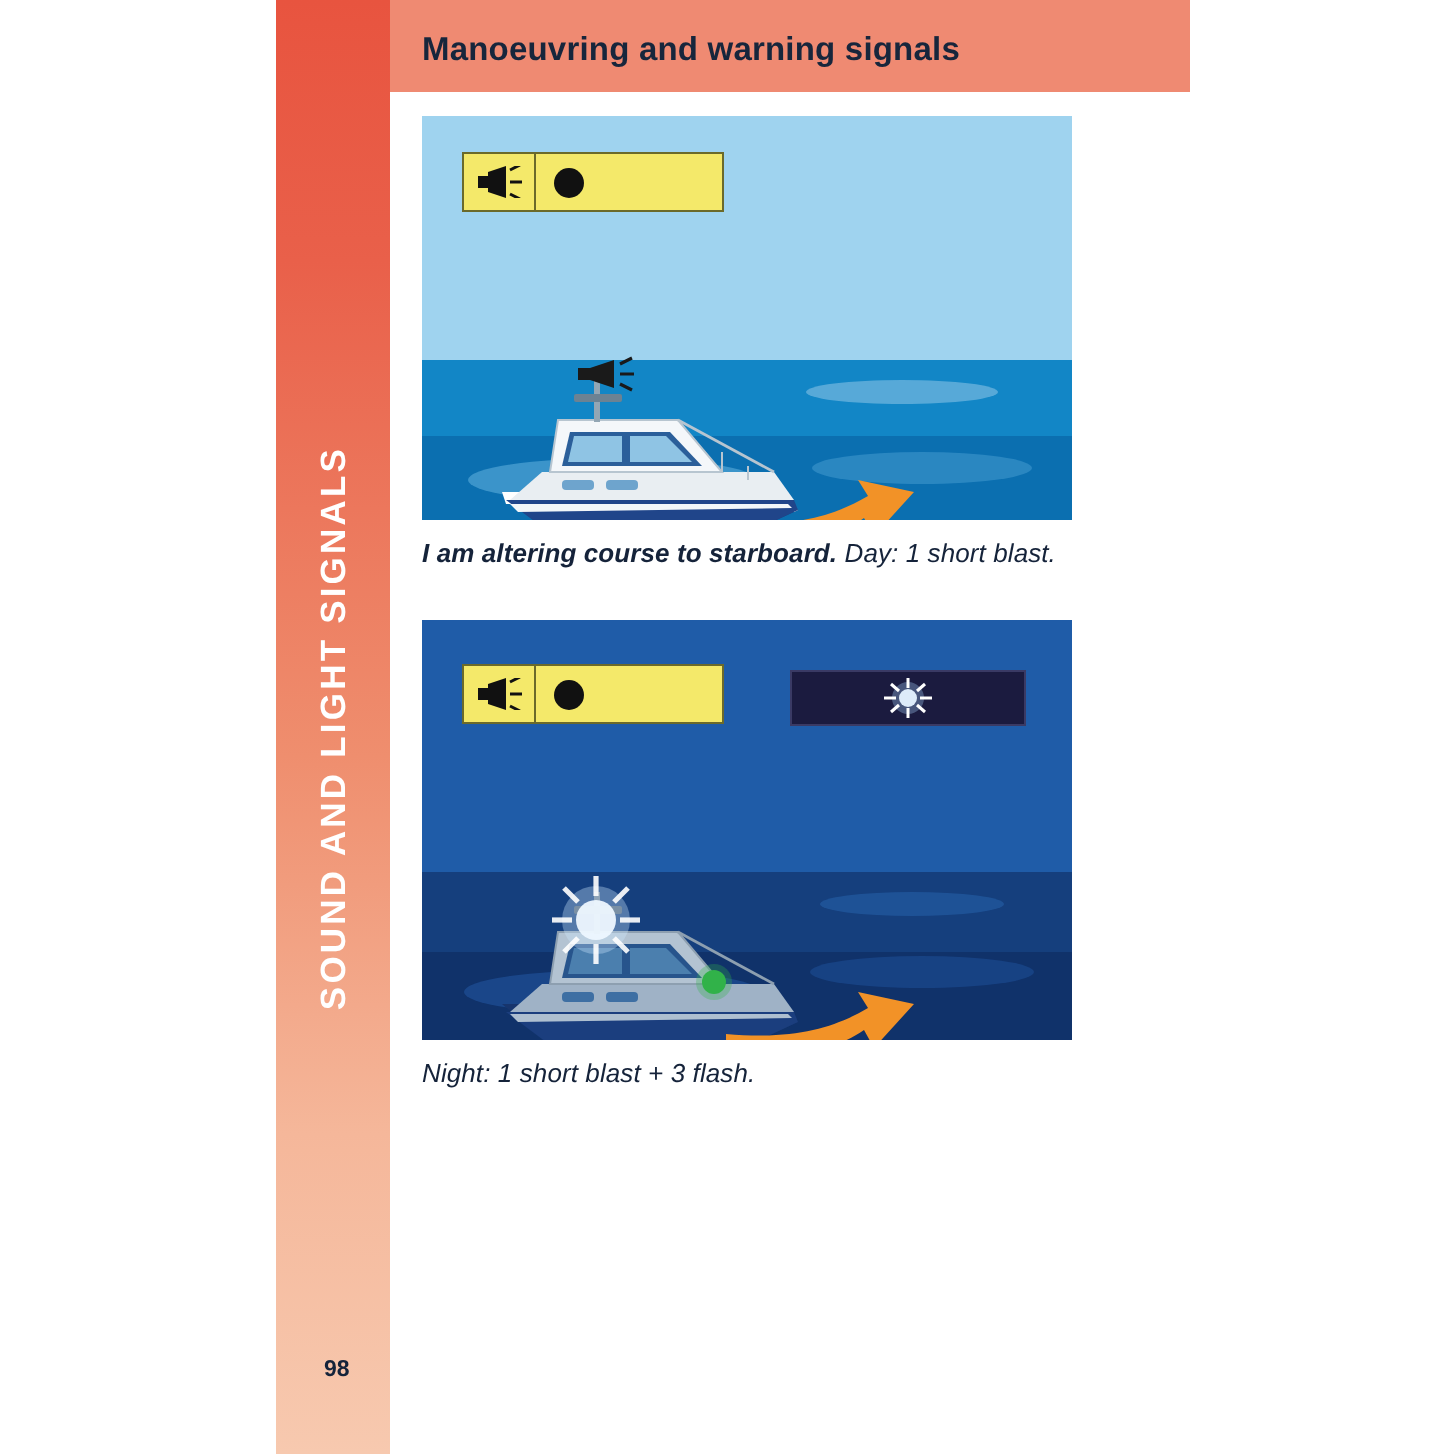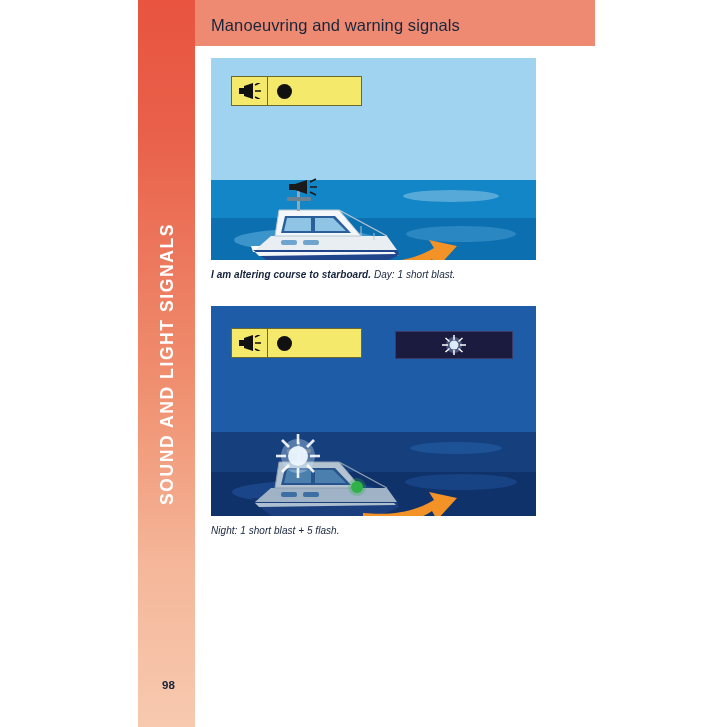--- a/index.html
+++ b/index.html
@@ -39,34 +39,34 @@
   .header-band {
     position: absolute;
     left: 195px; top: 0;
     width: 400px; height: 46px;
     background: #ef8a72;
   }
   .header-title {
     position: absolute;
     left: 211px; top: 16px;
     font-size: 16.5px;
-    font-weight: normal;
+    font-weight: bold;
     color: #17263c;
     letter-spacing: 0.1px;
   }
 
   
   .content {
     position: absolute;
     left: 211px; top: 58px;
     width: 330px;
   }
 
   .fig-caption {
-    font-size: 10px;
+    font-size: 13px;
     color: #15233a;
     font-style: italic;
     margin: 9px 0 0 0;
     letter-spacing: 0.05px;
   }
   .fig-caption b { font-weight: bold; font-style: italic; }
 
   .figure { position: relative; }
 
   
@@ -343,21 +343,21 @@
               <line x1="0" y1="5" x2="0" y2="10"></line>
               <line x1="-8.5" y1="-7" x2="-4.5" y2="-3.5"></line>
               <line x1="4.5" y1="3.5" x2="8.5" y2="7"></line>
               <line x1="8.5" y1="-7" x2="4.5" y2="-3.5"></line>
               <line x1="-4.5" y1="3.5" x2="-8.5" y2="7"></line>
             </g>
           </svg>
         </div>
       </div>
 
-      <p class="fig-caption"><b></b><span>Night: 1 short blast + 5 flash.</span></p>
+      <p class="fig-caption"><b></b><span>Night: 1 short blast + 3 flash.</span></p>
     </div>
 
   </div>
 
   <div class="page-number">98</div>
 
   <div class="right-margin"></div>
 </div>
 
 </body></html>

